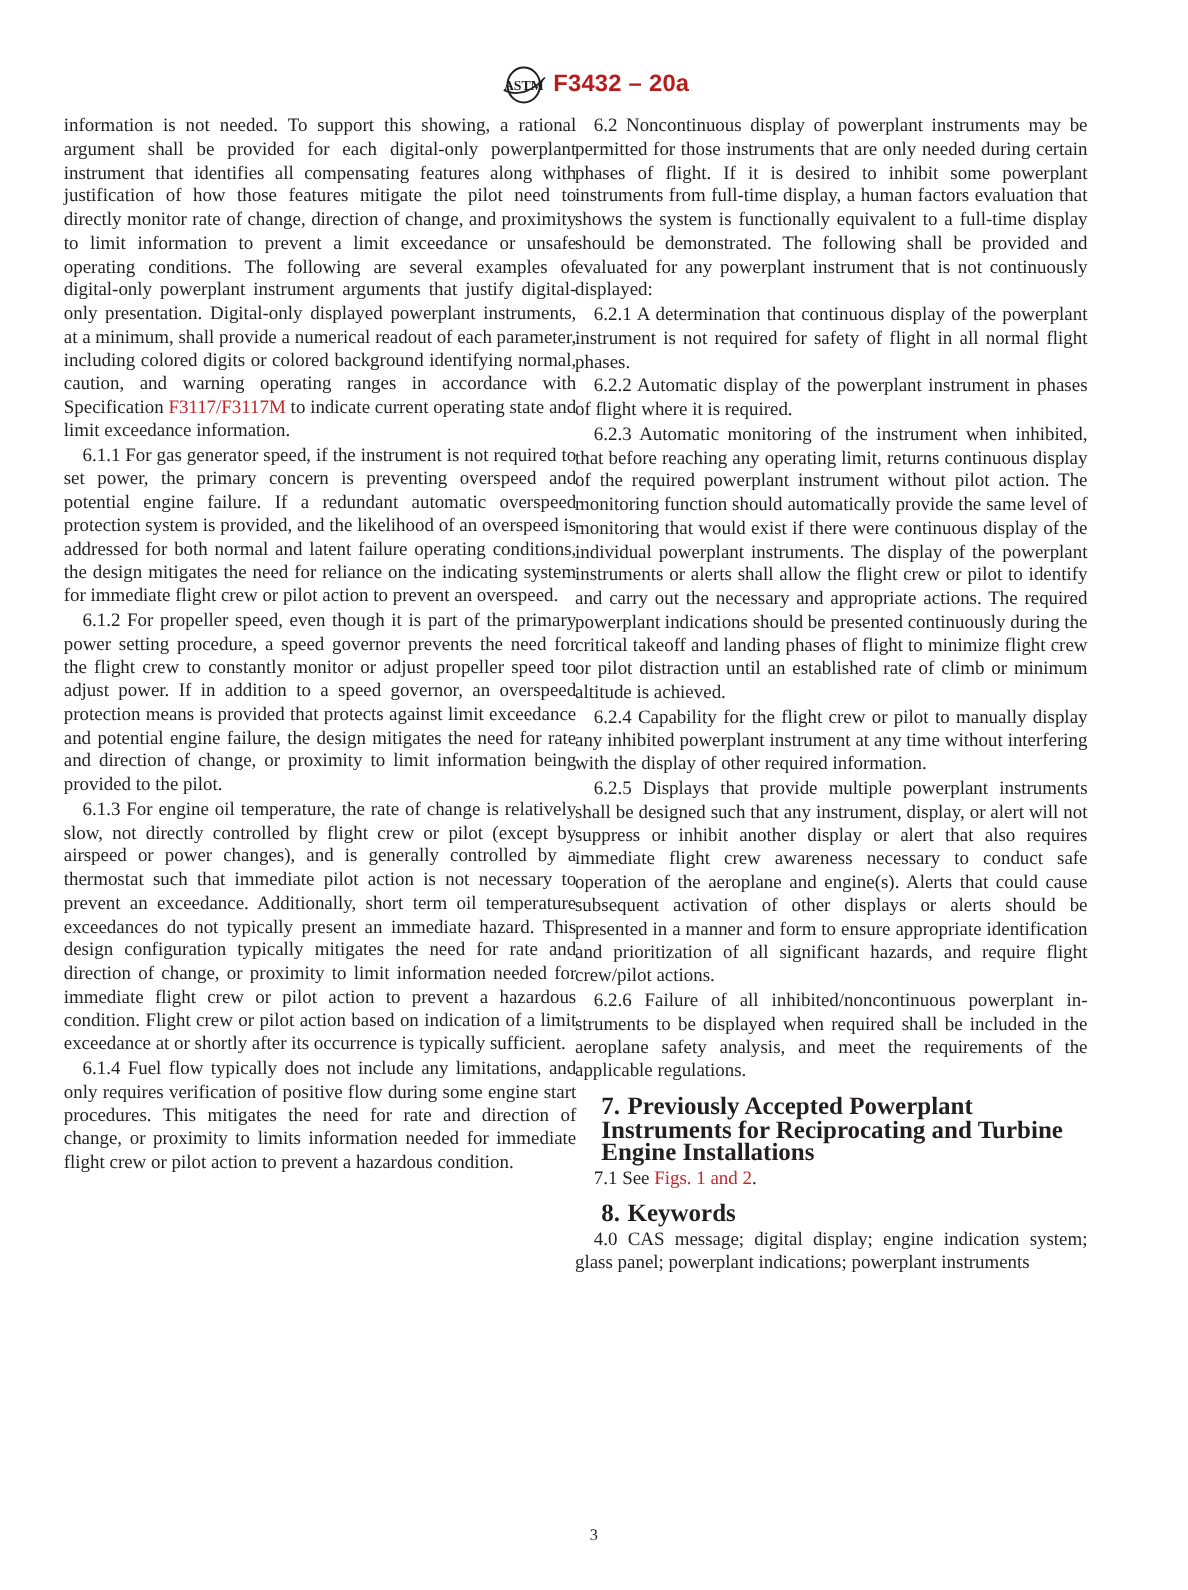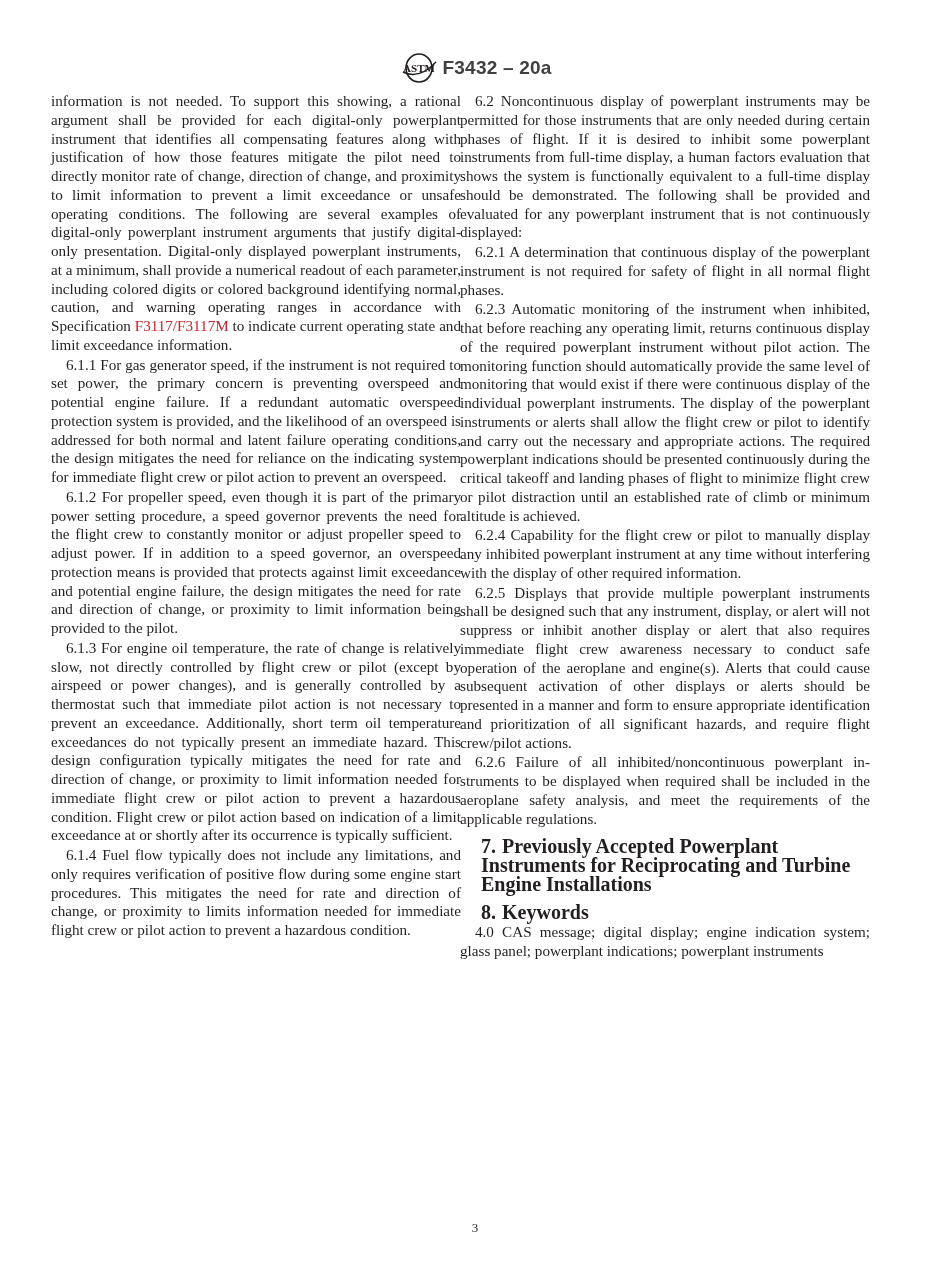--- a/index.html
+++ b/index.html
@@ -8,21 +8,21 @@
     font-family: "Liberation Serif", "DejaVu Serif", serif;
     color: #231f20;
   }
   .header {
     position: absolute; top: 50px; left: 0; width: 950px; height: 36px;
     display: flex; justify-content: center; align-items: center;
   }
   .logo { width: 40px; height: 32px; margin-right: 4px; }
   .designation {
     font-family: "Liberation Sans", "DejaVu Sans", sans-serif;
-    font-weight: bold; font-size: 19px; color: #404040; letter-spacing: 0.2px;
+    font-weight: bold; font-size: 19px; color: #b91c1c; letter-spacing: 0.2px;
   }
   .col {
     position: absolute; top: 92px; width: 410px;
     font-size: 15.15px; line-height: 18.75px;
     text-align: justify; hyphens: manual;
   }
   .col-left { left: 51px; }
   .col-right { left: 460px; }
   .col p { margin: 0; text-indent: 0; }
   .col p.ind { text-indent: 15px; }
@@ -55,24 +55,26 @@
   <p><span>information is not needed. To support this showing, a rational argument shall be provided for each digital-only powerplant instrument that identifies all compensating features along with justification of how those features mitigate the pilot need to directly monitor rate of change, direction of change, and proximity to limit information to prevent a limit exceedance or unsafe operating conditions. The following are several ex­amples of digital-only powerplant instrument arguments that justify digital-only presentation. Digital-only displayed power­plant instruments, at a minimum, shall provide a numerical readout of each parameter, including colored digits or colored background identifying normal, caution, and warning operat­ing ranges in accordance with Specification </span><span class="link">F3117/F3117M</span><span> to indicate current operating state and limit exceedance informa­tion.</span></p>
   <p class="ind">6.1.1 For gas generator speed, if the instrument is not required to set power, the primary concern is preventing overspeed and potential engine failure. If a redundant auto­matic overspeed protection system is provided, and the likeli­hood of an overspeed is addressed for both normal and latent failure operating conditions, the design mitigates the need for reliance on the indicating system for immediate flight crew or pilot action to prevent an overspeed.</p>
   <p class="ind">6.1.2 For propeller speed, even though it is part of the primary power setting procedure, a speed governor prevents the need for the flight crew to constantly monitor or adjust propeller speed to adjust power. If in addition to a speed governor, an overspeed protection means is provided that protects against limit exceedance and potential engine failure, the design mitigates the need for rate and direction of change, or proximity to limit information being provided to the pilot.</p>
   <p class="ind">6.1.3 For engine oil temperature, the rate of change is relatively slow, not directly controlled by flight crew or pilot (except by airspeed or power changes), and is generally controlled by a thermostat such that immediate pilot action is not necessary to prevent an exceedance. Additionally, short term oil temperature exceedances do not typically present an immediate hazard. This design configuration typically miti­gates the need for rate and direction of change, or proximity to limit information needed for immediate flight crew or pilot action to prevent a hazardous condition. Flight crew or pilot action based on indication of a limit exceedance at or shortly after its occurrence is typically sufficient.</p>
   <p class="ind">6.1.4 Fuel flow typically does not include any limitations, and only requires verification of positive flow during some engine start procedures. This mitigates the need for rate and direction of change, or proximity to limits information needed for immediate flight crew or pilot action to prevent a hazardous condition.</p>
 </div>
 
 <div class="col col-right">
   <p class="ind">6.2 Noncontinuous display of powerplant instruments may be permitted for those instruments that are only needed during certain phases of flight. If it is desired to inhibit some powerplant instruments from full-time display, a human factors evaluation that shows the system is functionally equivalent to a full-time display should be demonstrated. The following shall be provided and evaluated for any powerplant instrument that is not continuously displayed:</p>
   <p class="ind">6.2.1 A determination that continuous display of the pow­erplant instrument is not required for safety of flight in all normal flight phases.</p>
+  <p class="ind">6.2.2 Automatic display of the powerplant instrument in phases of flight where it is required.</p>
   <p class="ind">6.2.3 Automatic monitoring of the instrument when inhibited, that before reaching any operating limit, returns continuous display of the required powerplant instrument without pilot action. The monitoring function should automati­cally provide the same level of monitoring that would exist if there were continuous display of the individual powerplant instruments. The display of the powerplant instruments or alerts shall allow the flight crew or pilot to identify and carry out the necessary and appropriate actions. The required pow­erplant indications should be presented continuously during the critical takeoff and landing phases of flight to minimize flight crew or pilot distraction until an established rate of climb or minimum altitude is achieved.</p>
   <p class="ind">6.2.4 Capability for the flight crew or pilot to manually display any inhibited powerplant instrument at any time without interfering with the display of other required informa­tion.</p>
   <p class="ind">6.2.5 Displays that provide multiple powerplant instruments shall be designed such that any instrument, display, or alert will not suppress or inhibit another display or alert that also requires immediate flight crew awareness necessary to conduct safe operation of the aeroplane and engine(s). Alerts that could cause subsequent activation of other displays or alerts should be presented in a manner and form to ensure appropriate identification and prioritization of all significant hazards, and require flight crew/pilot actions.</p>
   <p class="ind">6.2.6 Failure of all inhibited/noncontinuous powerplant in­struments to be displayed when required shall be included in the aeroplane safety analysis, and meet the requirements of the applicable regulations.</p>
 
   <p class="section-head"><span class="num">7.</span><span>Previously Accepted Powerplant Instruments for Reciprocating and Turbine Engine Installations</span></p>
+  <p class="ind"><span>7.1 See </span><span class="link">Figs. 1 and 2</span><span>.</span></p>
 
   <p class="section-head"><span class="num">8.</span><span>Keywords</span></p>
   <p class="ind">4.0 CAS message; digital display; engine indication system; glass panel; powerplant indications; powerplant instruments</p>
 </div>
 
 <div class="page-number">3</div>
 
 </body></html>

